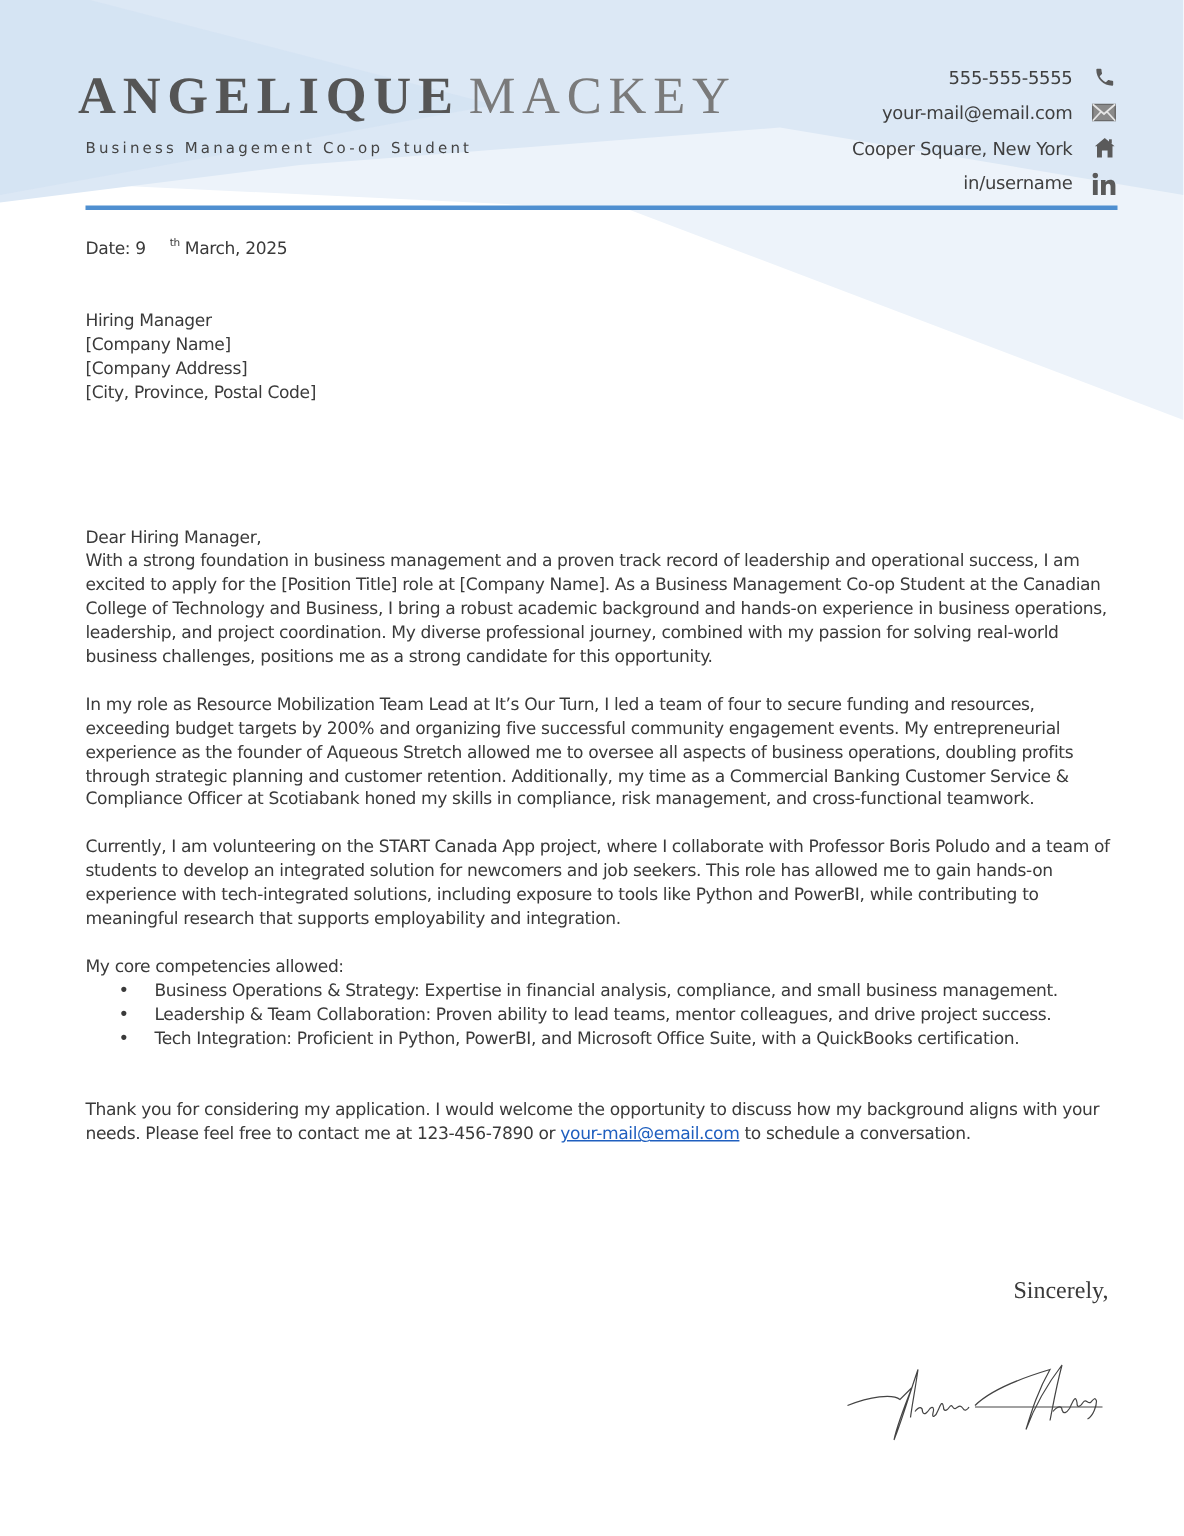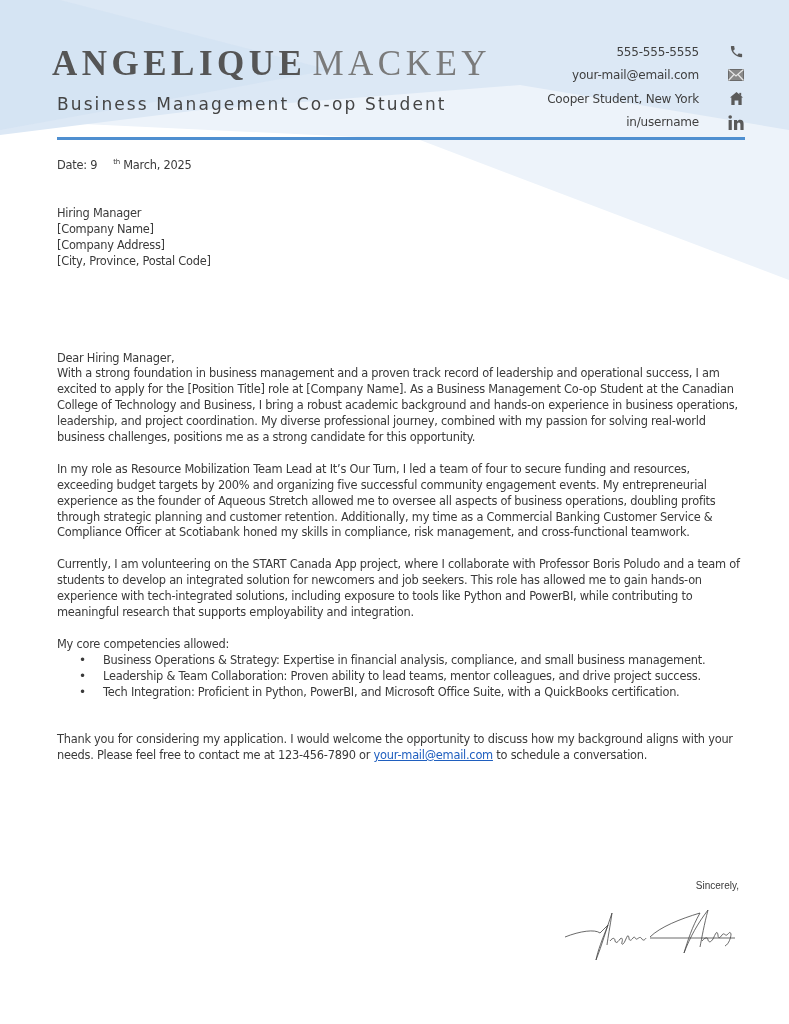--- a/index.html
+++ b/index.html
@@ -13,30 +13,30 @@
   .header { position: absolute; left: 0; top: 0; width: 789px; height: 140px; z-index: 1; }
   .name {
     position: absolute; left: 52px; top: 44px;
     font-family: "Liberation Serif", serif; font-size: 35px; letter-spacing: 4.5px;
     color: #5a5a5a; white-space: nowrap; line-height: 40px;
   }
   .name .first { font-weight: bold; color: #555555; }
   .name .last { font-weight: normal; color: #7a7a7a; margin-left: 6px; }
   .subtitle {
     position: absolute; left: 57px; top: 94px;
-    font-size: 17px; letter-spacing: 2.1px; color: #444444;
+    font-size: 10px; letter-spacing: 2.1px; color: #444444;
     font-family: "DejaVu Sans", sans-serif; white-space: nowrap;
   }
   .contacts { position: absolute; right: 44px; top: 40px; text-align: right; }
   .contact-row {
     display: flex; align-items: center; justify-content: flex-end;
     height: 23.5px; font-size: 12px; color: #3f3f3f;
     font-family: "DejaVu Sans", sans-serif;
   }
-  .contact-row .txt { margin-right: 28px; letter-spacing: -0.2px; }
+  .contact-row .txt { margin-right: 12px; letter-spacing: -0.2px; }
   .contact-row .ic { width: 18px; height: 16px; display: inline-flex; align-items: center; justify-content: center; }
   .rule {
     position: absolute; left: 57px; top: 137px; width: 688px; height: 3px;
     background: #4f8fd0;
   }
   .letter {
     position: absolute; left: 57px; top: 158px; width: 690px; z-index: 1;
     font-family: "DejaVu Sans", sans-serif; font-size: 11.4px; line-height: 15.9px;
     color: #3a3a3a; letter-spacing: -0.25px;
   }
@@ -44,22 +44,22 @@
   .date { margin-bottom: 32px !important; }
   .gap-lg { height: 81px; }
   .gap { height: 15.9px; }
   .bullets { margin: 0; padding: 0; list-style: none; }
   .bullets li { position: relative; padding-left: 46px; }
   .bullets li::before {
     content: "\2022"; position: absolute; left: 22px; top: 0; font-size: 12px;
   }
   a.email { color: #1f5fbf; text-decoration: underline; }
   .sincerely {
-    position: absolute; right: 50px; top: 880px; z-index: 1;
-    font-family: Liberation Sans, sans-serif; font-size: 10px; color: #3a3a3a;
+    position: absolute; right: 50px; top: 852px; z-index: 1;
+    font-family: Liberation Serif, serif; font-size: 16px; color: #3a3a3a;
   }
   .signature { position: absolute; left: 560px; top: 905px; width: 190px; height: 60px; z-index: 1; }
   sup { font-size: 7px; line-height: 0; margin-left: 16px; }
 </style>
 </head>
 <body>
 
 <svg class="bg" viewBox="0 0 789 300" preserveAspectRatio="none">
   <polygon points="0,0 789,0 789,280 420,140 0,120" fill="#edf3fa"></polygon>
   <polygon points="0,0 789,0 789,130 520,85 200,110 0,135" fill="#dce8f5"></polygon>
@@ -84,21 +84,21 @@
     <div class="contact-row">
       <span class="txt">your-mail@email.com</span>
       <span class="ic">
         <svg width="16" height="12" viewBox="0 0 16 12">
             <rect x="0.5" y="0.5" width="15" height="11" fill="#8a8a8a" stroke="#6a6a6a"></rect>
             <path d="M0.5 0.5 L8 7 L15.5 0.5 M0.5 11.5 L6 5.5 M15.5 11.5 L10 5.5" stroke="#e6e6e6" stroke-width="1.2" fill="none"></path>
           </svg>
       </span>
     </div>
     <div class="contact-row">
-      <span class="txt">Cooper Student, New York</span>
+      <span class="txt">Cooper Square, New York</span>
       <span class="ic">
         <svg width="15" height="15" viewBox="0 0 16 16">
             <path d="M8 1 L15 7 L13.5 7 L13.5 15 L10 15 L10 10 L6 10 L6 15 L2.5 15 L2.5 7 L1 7 Z" fill="#5a5a5a"></path>
             <rect x="11" y="2" width="2" height="3" fill="#5a5a5a"></rect>
           </svg>
       </span>
     </div>
     <div class="contact-row">
       <span class="txt">in/username</span>
       <span class="ic">

